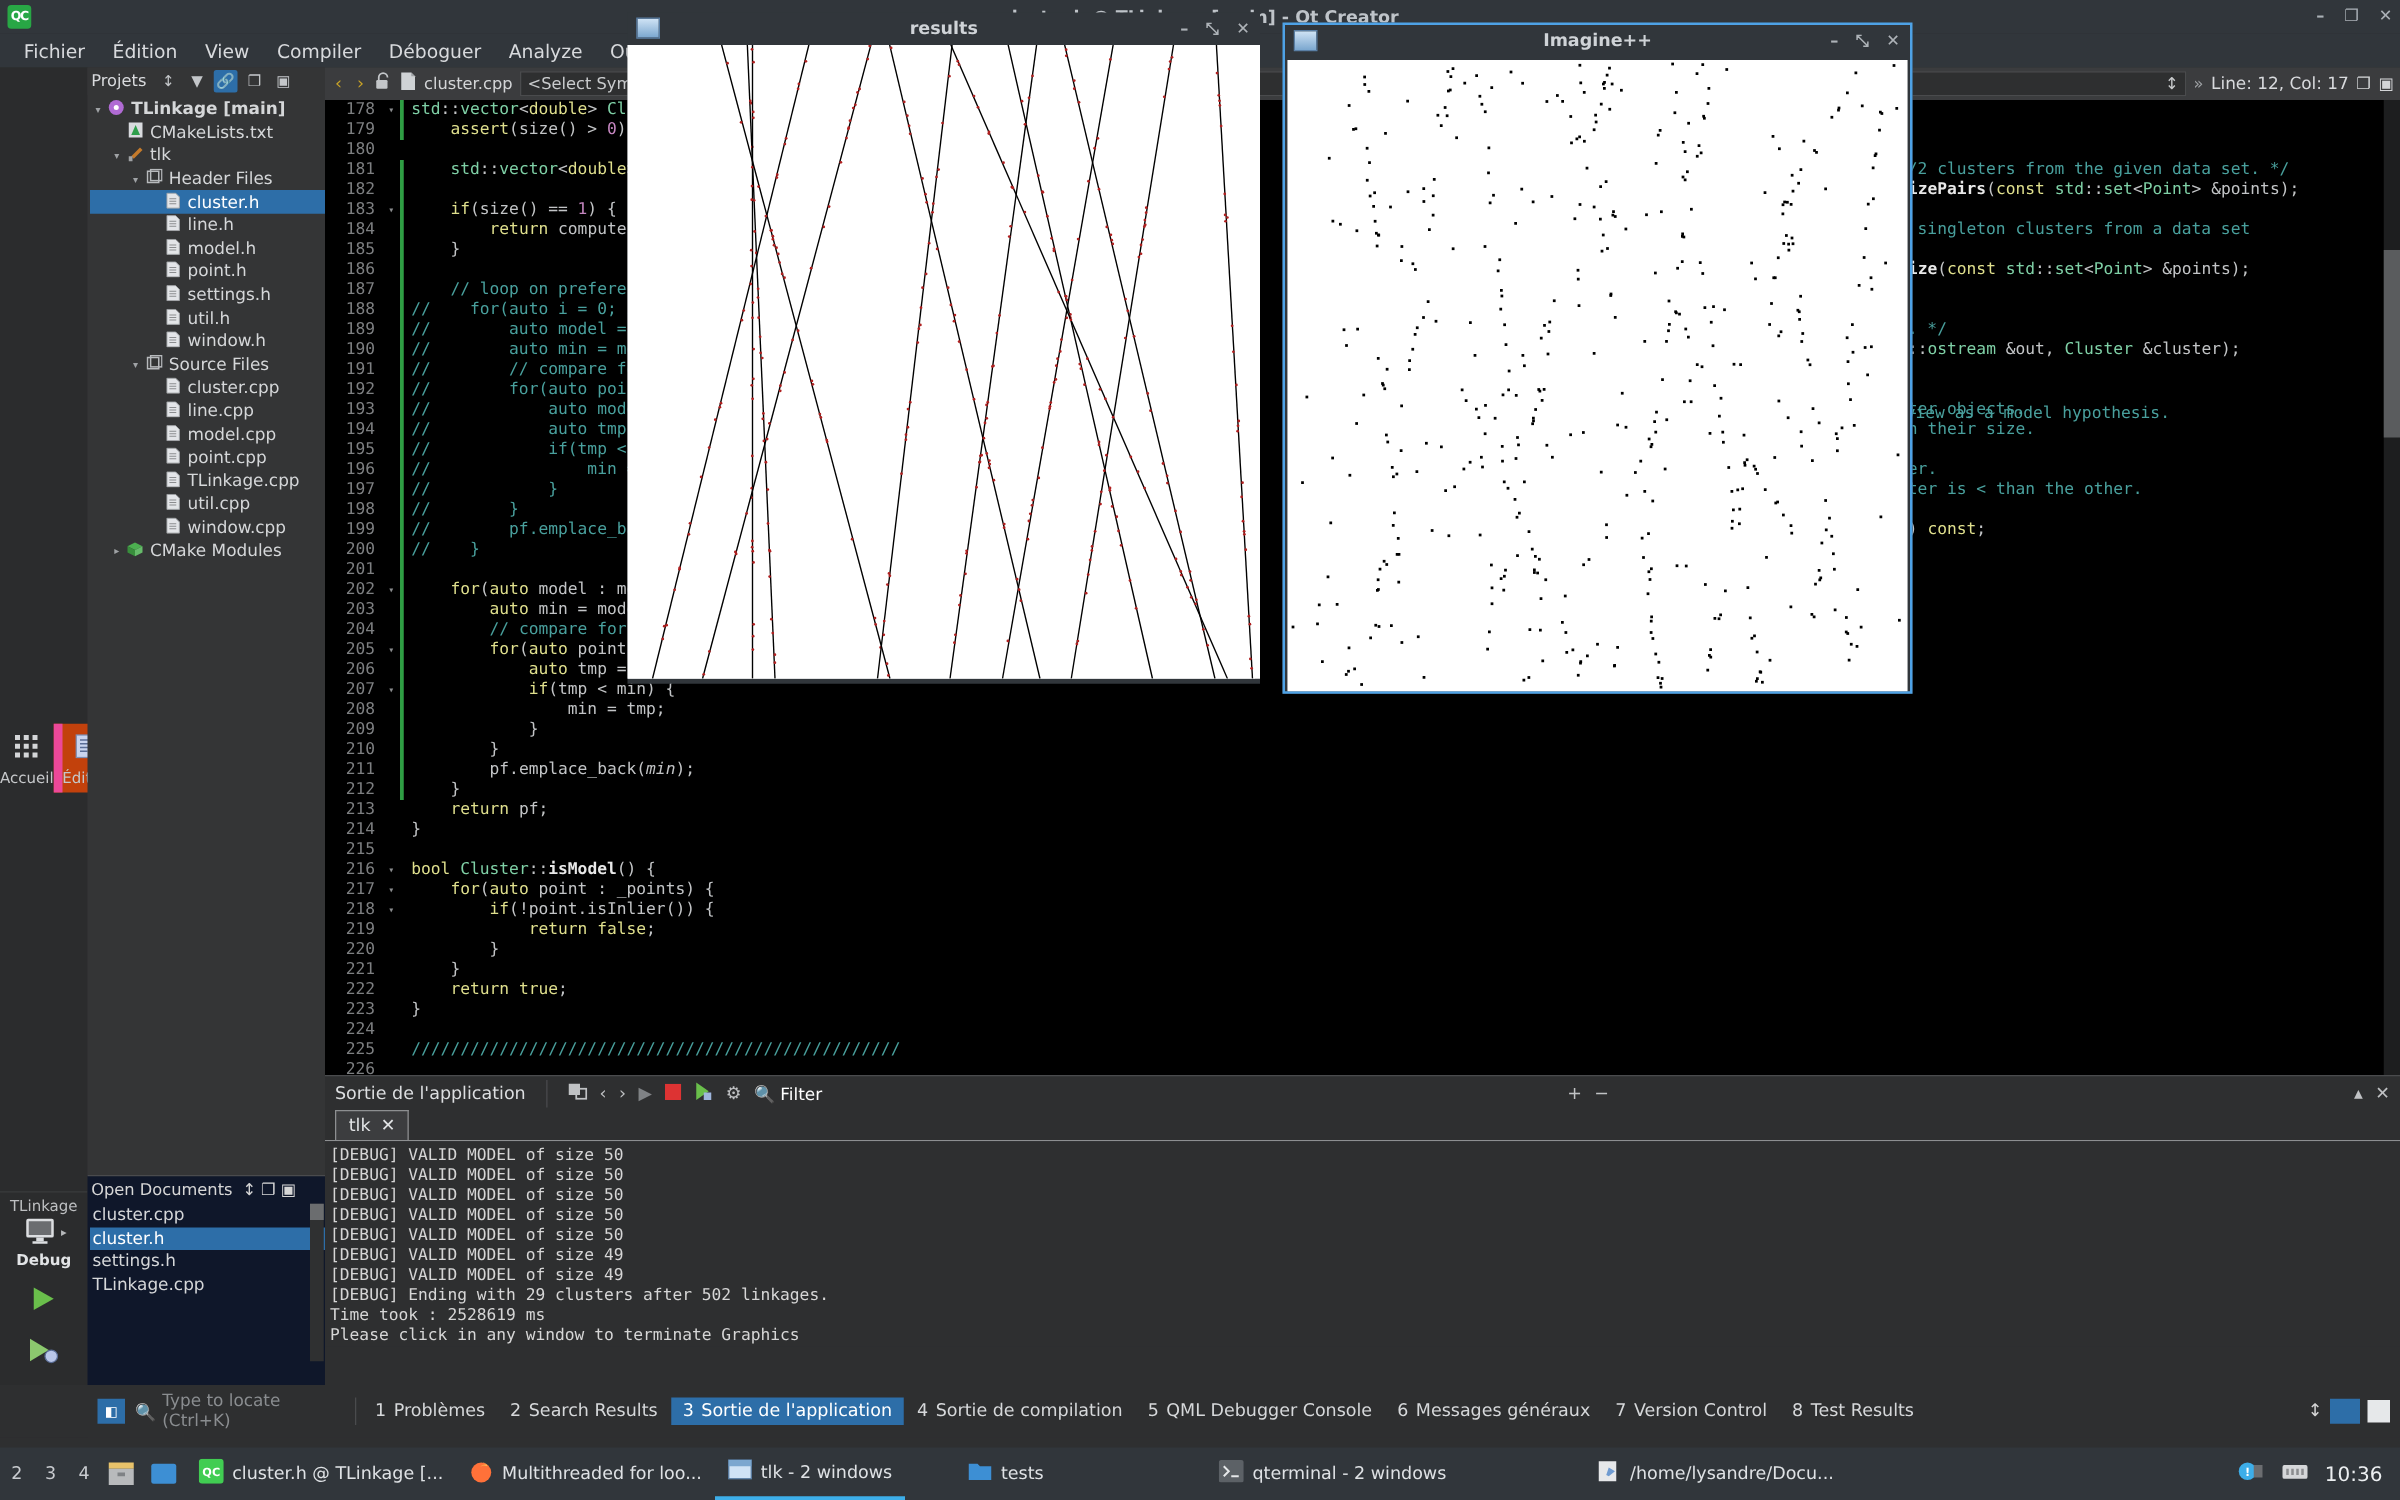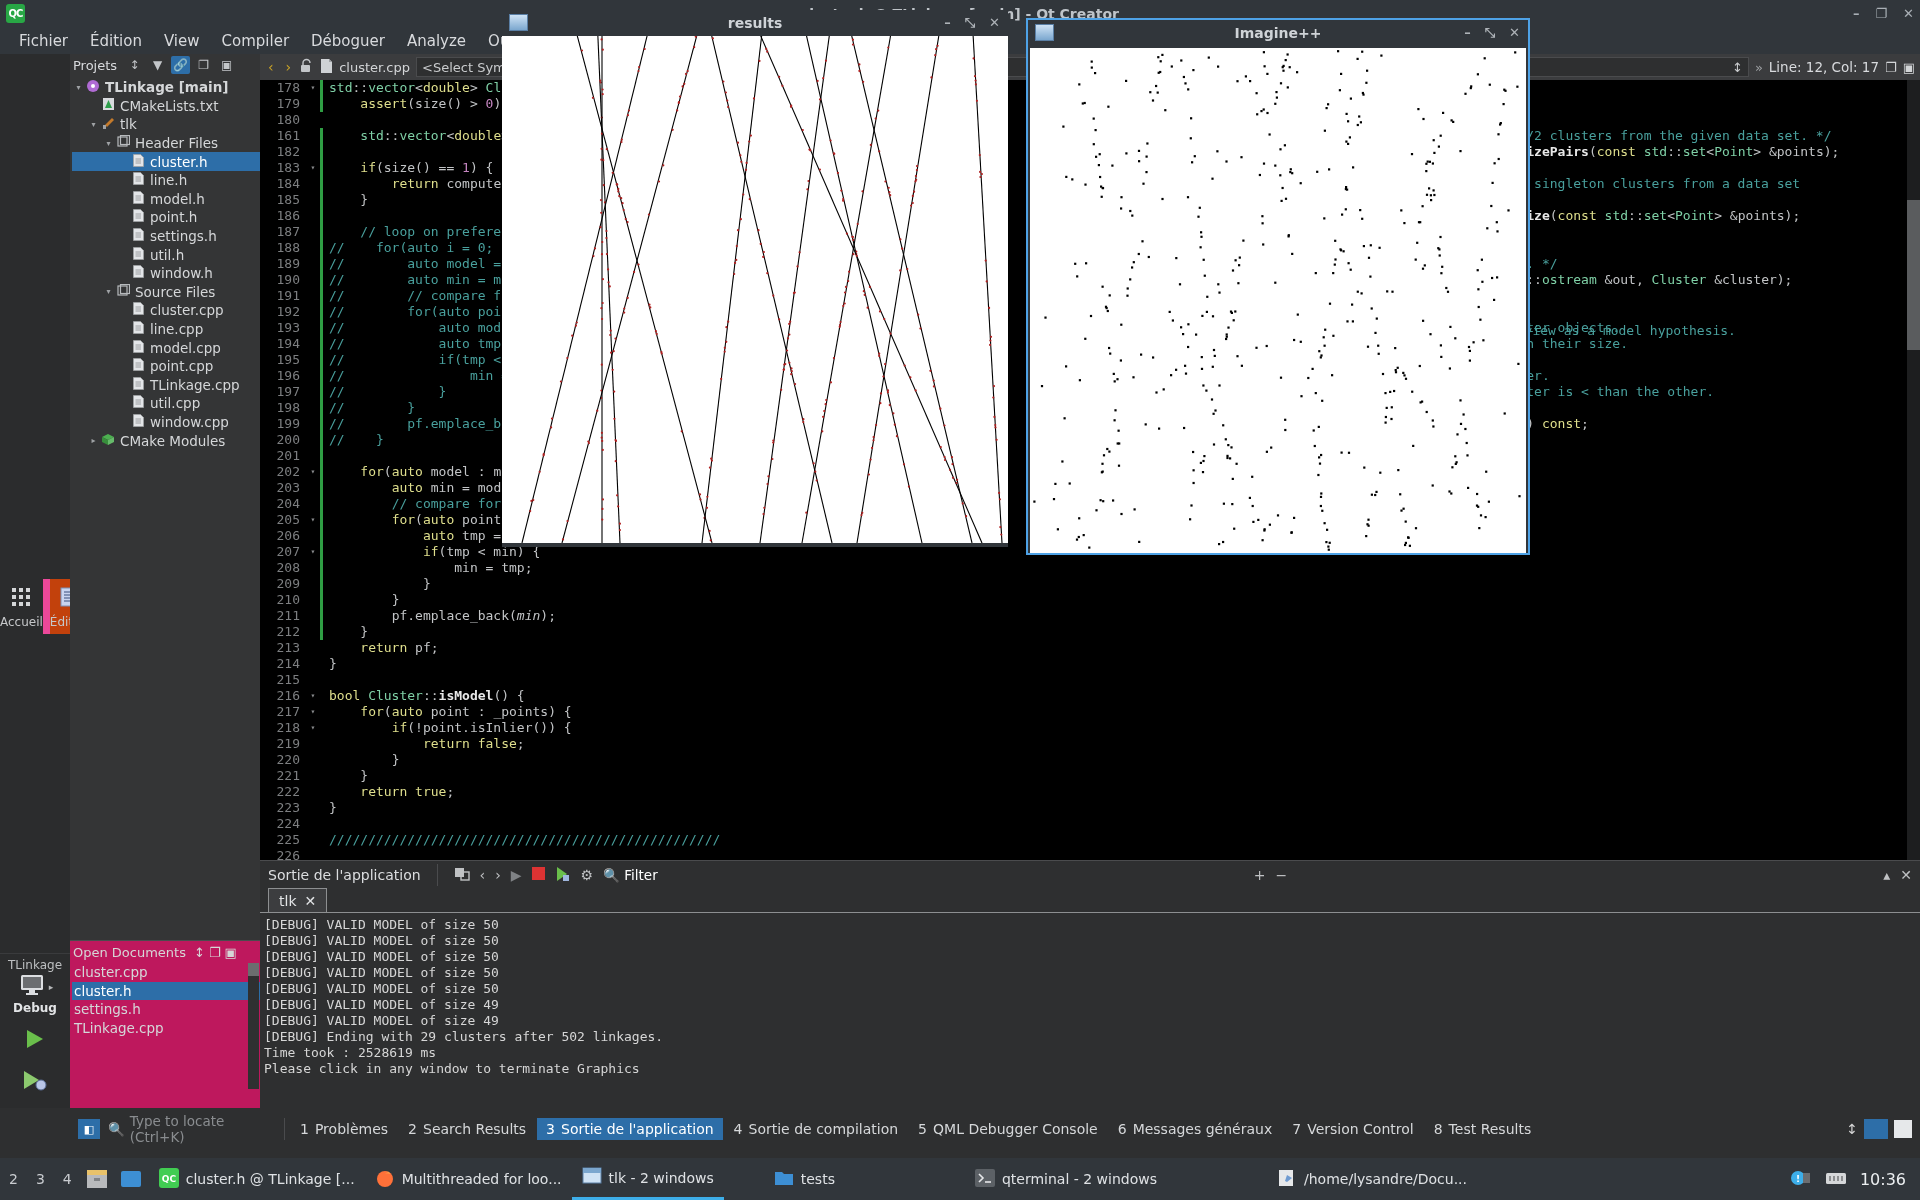--- a/index.html
+++ b/index.html
@@ -45,21 +45,21 @@
      justify-content:center; font-size:12px; color:#c3c6c9; border-radius:2px;}
   .pphead .ico.on{ background:#2d6ea8; color:#fff;}
   .tree{ padding:2px 0 0 2px; font-size:13.5px; }
   .trow{ display:flex; align-items:center; height:18.6px; white-space:nowrap; color:#d5d7d9;}
   .trow.sel{ background:#2d6ea8; color:#fff;}
   .trow .arw{ width:13px; text-align:center; font-size:8px; color:#9fa2a5;}
   .trow .ic{ width:16px; text-align:center; font-size:11px;}
   .trow.bold{ font-weight:bold; }
 
   
-  .odpane{ position:absolute; left:70px; bottom:42px; width:190px; height:168px; background:#be185d;
+  .odpane{ position:absolute; left:70px; bottom:42px; width:190px; height:168px; background:#0f172a;
      border-top:1px solid #4a4b4d;}
   .odhead{ height:22px; display:flex; align-items:center; gap:4px; padding:0 3px; font-size:13px;}
   .odlist{ font-size:13.5px; padding-left:2px; position:relative;}
   .odrow{ height:18.6px; line-height:18.6px; color:#d5d7d9; padding-left:2px;}
   .odrow.sel{ background:#2d6ea8; color:#fff;}
   .odscroll{ position:absolute; right:1px; top:0; width:11px; height:126px; background:#2f3031;}
   .odscroll .thumb{ width:11px; height:13px; background:#6b6d6f;}
 
   
   .edbar{ position:absolute; left:260px; top:54px; right:0; height:26px; background:#3b3c3e;
@@ -536,21 +536,21 @@
     <span style="color:#9ea1a4">»</span>
     <span class="pos">Line: 12, Col: 17</span>
     <span class="ico">❐</span>
     <span class="ico">▣</span>
   </div>
 
   <div class="codeL">
         <div class="cline"><span class="lnum">178</span><span class="fold">▾</span><span class="chg g"></span><span class="ctxt"><span class="t">std</span><span class="s">::</span><span class="t">vector</span><span class="s">&lt;</span><span class="k">double</span><span class="s">&gt; </span><span class="t">Clus</span></span></div>
         <div class="cline"><span class="lnum">179</span><span class="fold"></span><span class="chg g"></span><span class="ctxt">    <span class="k">assert</span><span class="s">(size() &gt; </span><span class="n">0</span><span class="s">);</span></span></div>
         <div class="cline"><span class="lnum">180</span><span class="fold"></span><span class="chg"></span><span class="ctxt"></span></div>
-        <div class="cline"><span class="lnum">161</span><span class="fold"></span><span class="chg g"></span><span class="ctxt">    <span class="t">std</span><span class="s">::</span><span class="t">vector</span><span class="s">&lt;</span><span class="k">double</span><span class="s">&gt;</span></span></div>
+        <div class="cline"><span class="lnum">181</span><span class="fold"></span><span class="chg g"></span><span class="ctxt">    <span class="t">std</span><span class="s">::</span><span class="t">vector</span><span class="s">&lt;</span><span class="k">double</span><span class="s">&gt;</span></span></div>
         <div class="cline"><span class="lnum">182</span><span class="fold"></span><span class="chg g"></span><span class="ctxt"></span></div>
         <div class="cline"><span class="lnum">183</span><span class="fold">▾</span><span class="chg g"></span><span class="ctxt">    <span class="k">if</span><span class="s">(size() == </span><span class="n">1</span><span class="s">) {</span></span></div>
         <div class="cline"><span class="lnum">184</span><span class="fold"></span><span class="chg g"></span><span class="ctxt">        <span class="k">return</span><span class="s"> computePr</span></span></div>
         <div class="cline"><span class="lnum">185</span><span class="fold"></span><span class="chg g"></span><span class="ctxt">    <span class="s">}</span></span></div>
         <div class="cline"><span class="lnum">186</span><span class="fold"></span><span class="chg g"></span><span class="ctxt"></span></div>
         <div class="cline"><span class="lnum">187</span><span class="fold"></span><span class="chg g"></span><span class="ctxt">    <span class="cm">// loop on preferenc</span></span></div>
         <div class="cline"><span class="lnum">188</span><span class="fold"></span><span class="chg g"></span><span class="ctxt"><span class="cm">//    for(auto i = 0; i</span></span></div>
         <div class="cline"><span class="lnum">189</span><span class="fold"></span><span class="chg g"></span><span class="ctxt"><span class="cm">//        auto model = m</span></span></div>
         <div class="cline"><span class="lnum">190</span><span class="fold"></span><span class="chg g"></span><span class="ctxt"><span class="cm">//        auto min = mod</span></span></div>
         <div class="cline"><span class="lnum">191</span><span class="fold"></span><span class="chg g"></span><span class="ctxt"><span class="cm">//        // compare for</span></span></div>

